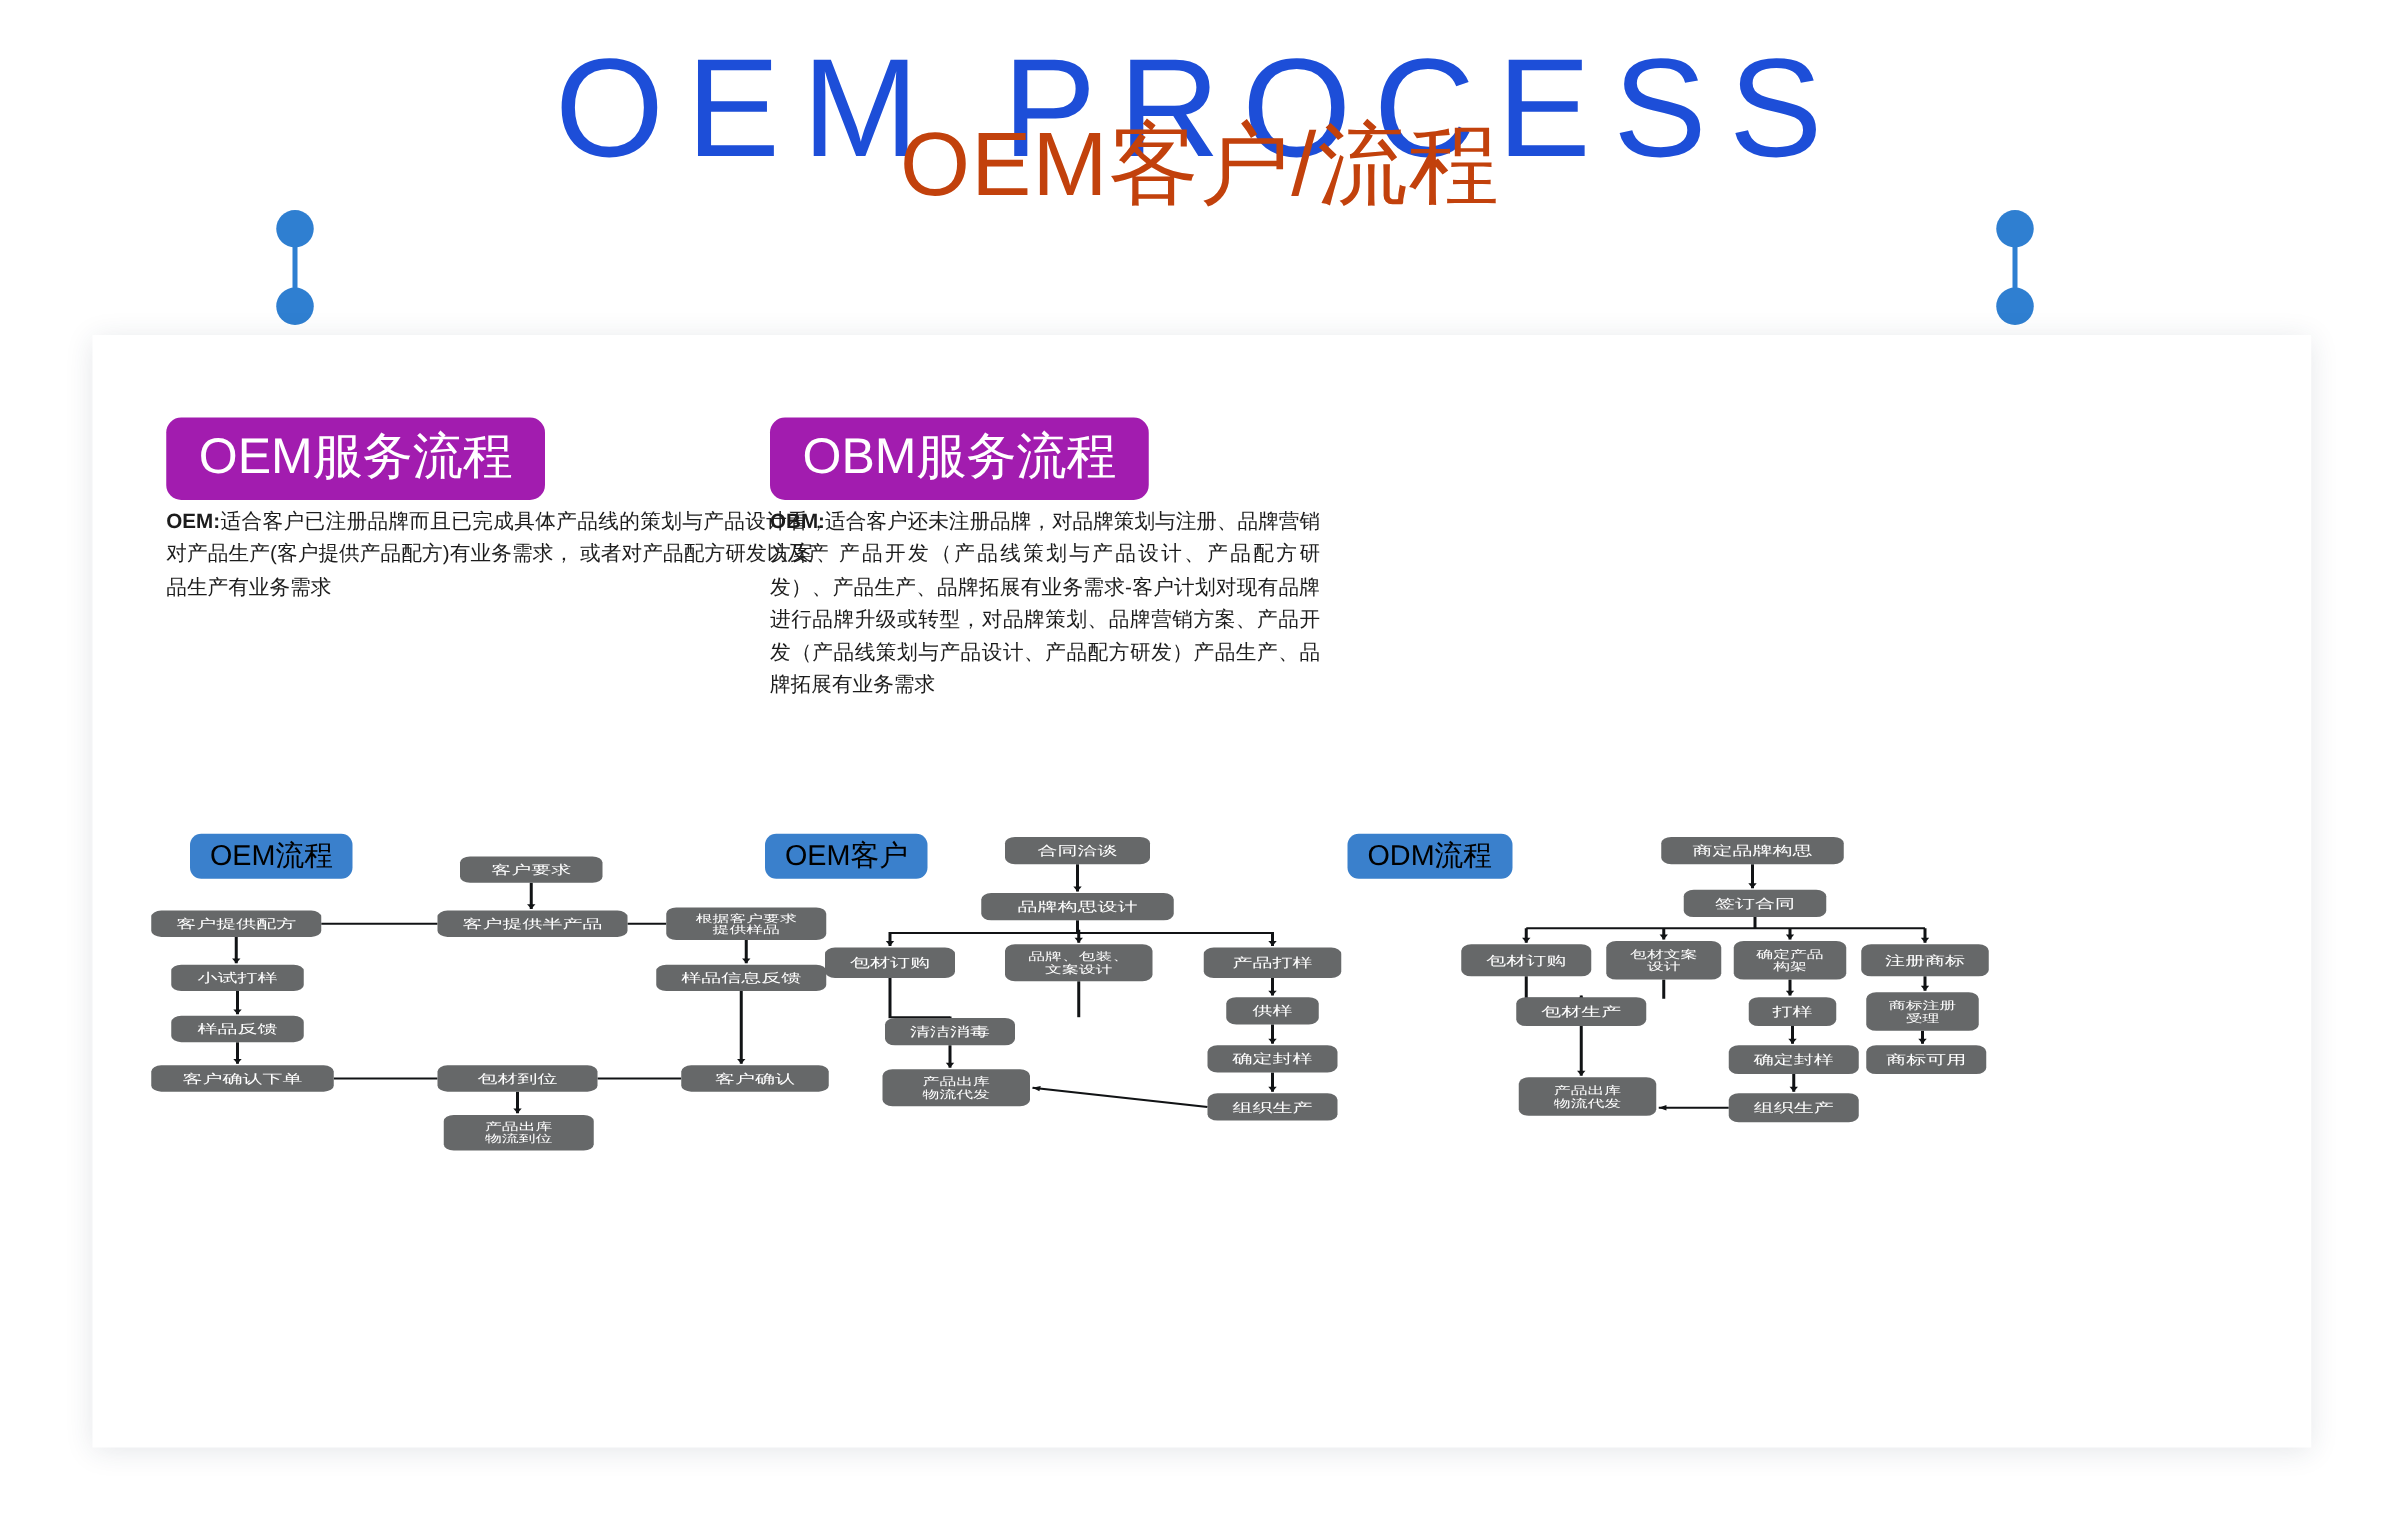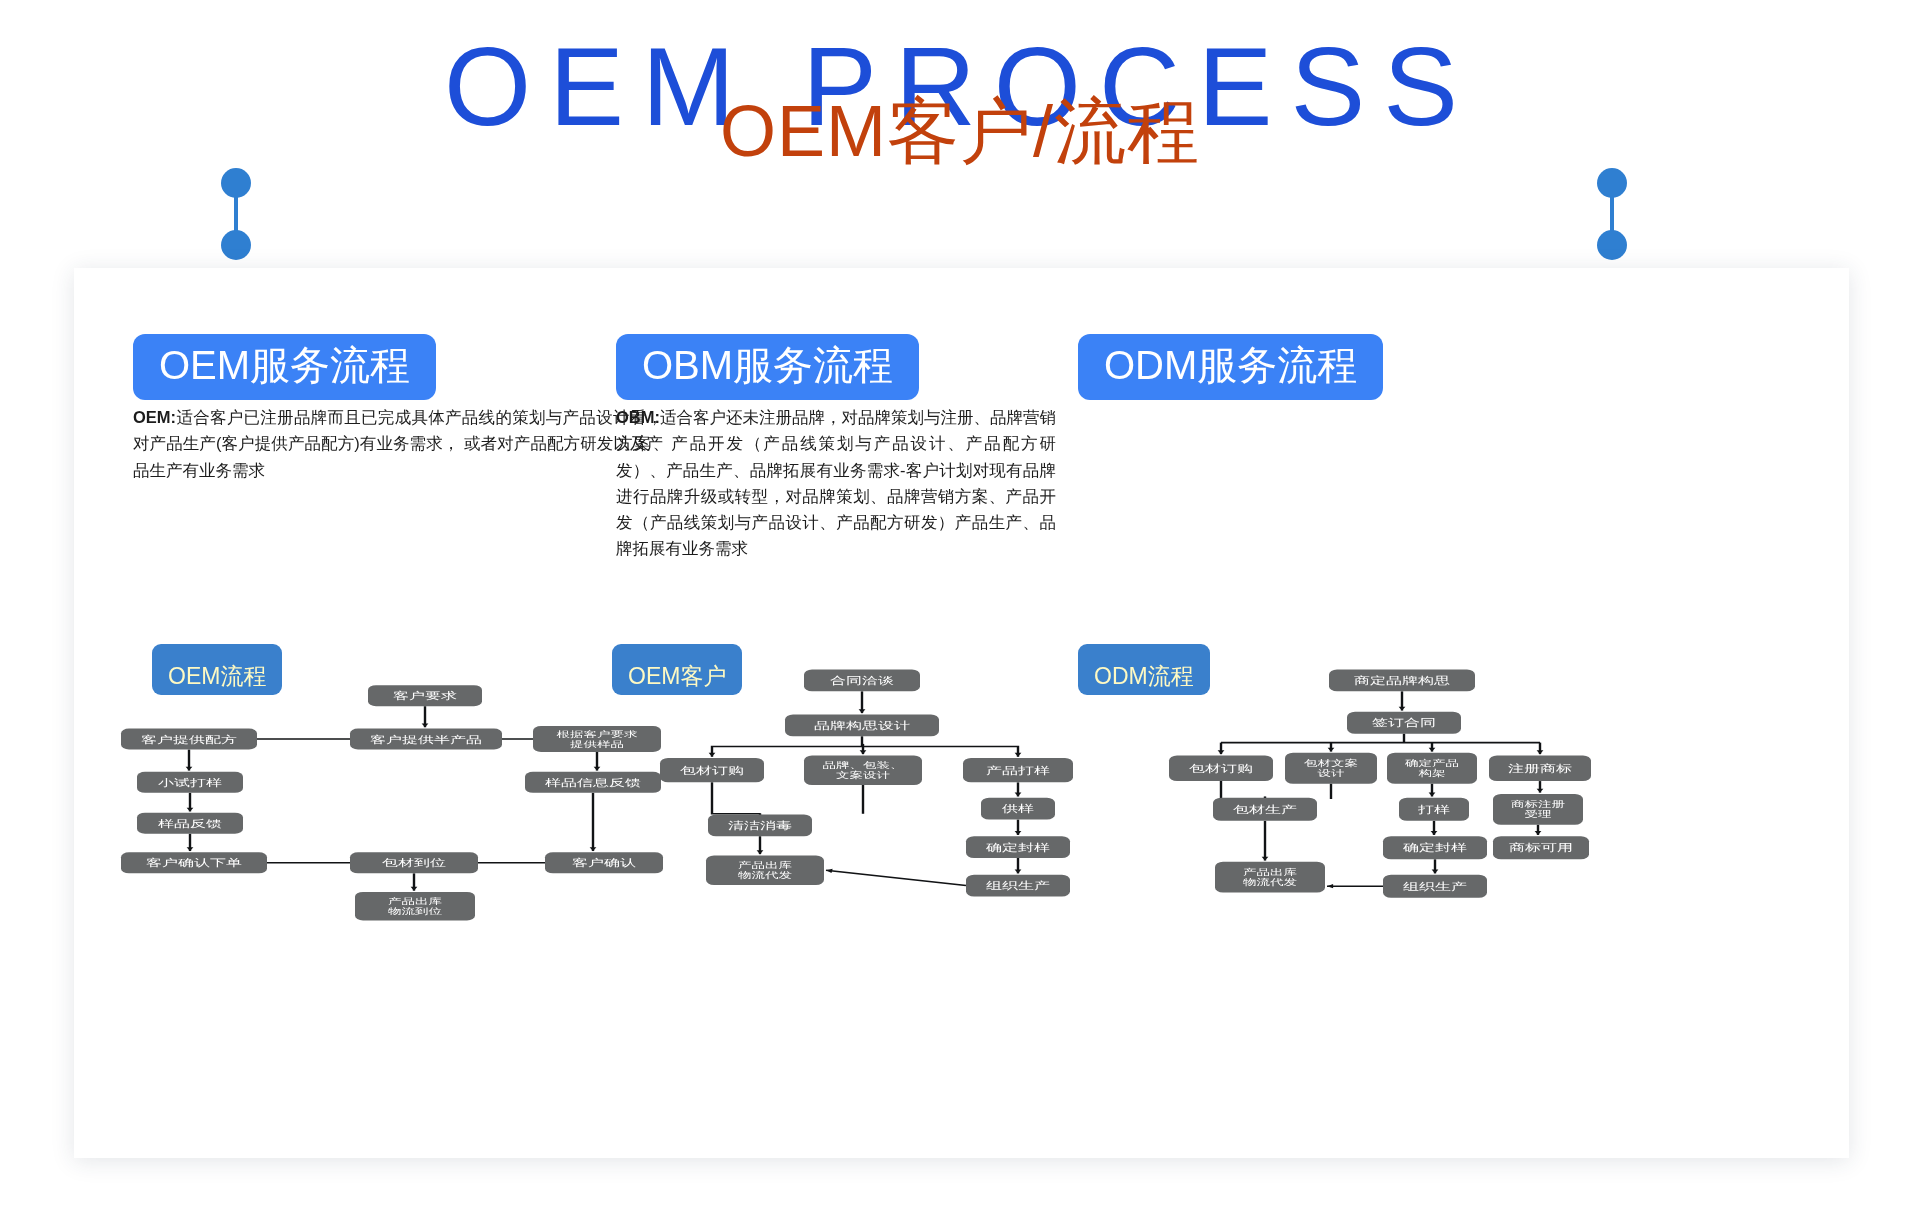--- a/index.html
+++ b/index.html
@@ -57,46 +57,47 @@
   .pin .dot-bot{
     position:absolute;left:0;top:62px;
     width:30px;height:30px;border-radius:50%;
     background:#2f7fd1;
   }
 
   
   .col{position:absolute;top:268px;}
   .col-head{
     display:inline-block;
-    background:#3b82f6;
+    background:#a21caf;
     color:#ffffff;
     border-radius:12px;
     padding:10px 26px 14px 26px;
     font-size:40px;
     line-height:1.06;
     white-space:nowrap;
   }
   .col-desc{
     margin-top:4px;
     font-size:16.5px;
     line-height:1.58;
     color:#1c1c1c;
     text-align:justify;
   }
   .col-desc b{font-weight:bold;}
 
   .flow-tag{
     display:inline-block;
     background:#3a80cc;
-    color:#fef9c3;
+    color:#000000;
     border-radius:9px;
-    padding:20px 16px 7px 16px;
+    padding:5px 16px 7px 16px;
     font-size:23px;
     line-height:1.05;
     white-space:nowrap;
+    margin-top:23px;
   }
 
   .flow-wrap{position:absolute;}
   .flow-wrap svg{display:block;}
 
   .nodebox rect{fill:#666869;}
   .nodebox text{fill:#ffffff;font-family:"Liberation Sans","DejaVu Sans",sans-serif;}
   .edge{stroke:#111315;stroke-width:2.4;fill:none;}
   .arrowhead{fill:#111315;}
 </style>
@@ -270,21 +271,20 @@
           <text x="157" y="343.61" text-anchor="middle" font-size="13.5" fill="#ffffff">物流代发</text>
         </g>
         <g class="nodebox">
           <rect x="358" y="338" width="104" height="34" rx="8" ry="8" fill="#666869"></rect>
           <text x="410" y="360.76" text-anchor="middle" font-size="16" fill="#ffffff">组织生产</text>
         </g>
       </svg>
   </div>
 
   <div class="col" style="left:1078px;width:480px;top:334px;">
-    <div class="col-head">ODM服务流程</div>
   </div>
   <div style="position:absolute;left:1078px;top:644px;">
     <div class="flow-tag">ODM流程</div>
   </div>
   <div class="flow-wrap" style="left:1095px;top:658px;width:520px;height:250px;">
     <svg id="svg-odm" width="520" height="250" viewBox="0 0 520 390" preserveAspectRatio="none">
         <path d="M307 52 L307 82" class="edge" stroke="#111315" stroke-width="2.4" fill="none"></path>
         <polygon points="307,82 303.6440212297706,75.8569220667674 310.3559787702294,75.8569220667674" class="arrowhead" fill="#111315"></polygon>
         <path d="M309 118 L309 132" class="edge" stroke="#111315" stroke-width="2.4" fill="none"></path>
         <path d="M126 132 L445 132" class="edge" stroke="#111315" stroke-width="2.4" fill="none"></path>

